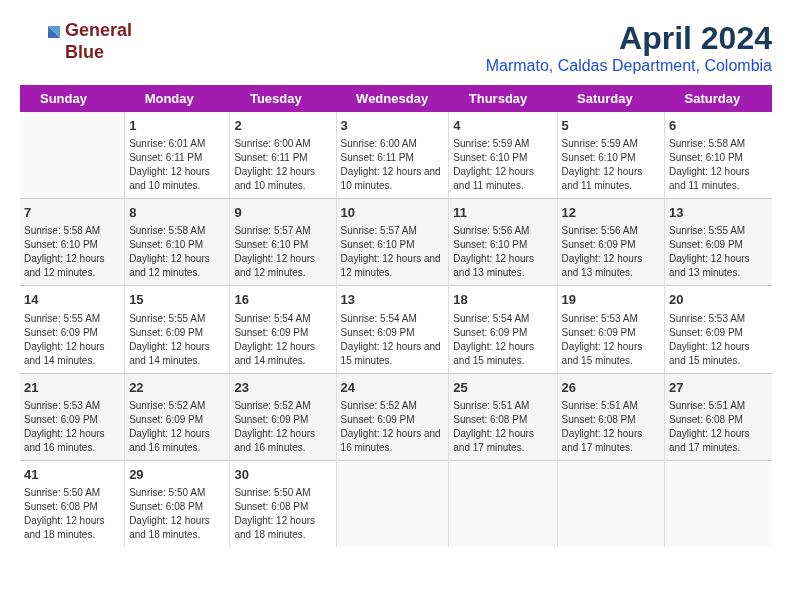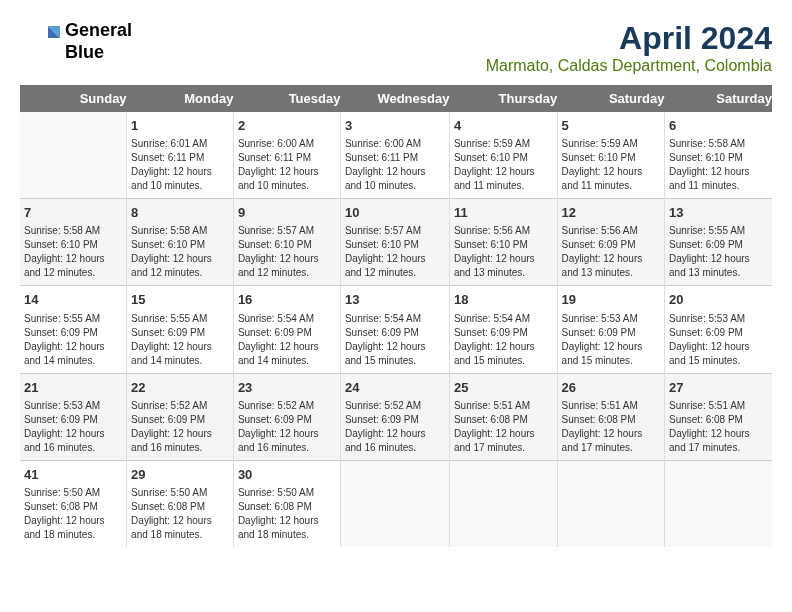--- a/index.html
+++ b/index.html
@@ -16,51 +16,51 @@
       align-items: flex-start;
       margin-bottom: 10px;
     }
     .logo {
       display: flex;
       align-items: center;
     }
     .logo-text {
       font-size: 18px;
       font-weight: bold;
-      color: #000000;
+      color: #7f1d1d;
       line-height: 1.2;
     }
     .logo-icon {
       width: 40px;
       height: 40px;
       margin-right: 5px;
     }
     .title-section {
       text-align: right;
       margin-left: 48px;
     }
     .month-title {
       font-size: 32px;
       color: #1a3a5c;
       font-weight: bold;
     }
     .location-title {
       font-size: 16px;
-      color: #4d7c0f;
+      color: #1d4ed8;
     }
     table {
       width: 100%;
       border-collapse: collapse;
       font-size: 11px;
     }
     thead tr th {
-      background-color: #737373;
+      background-color: #a21caf;
       color: #fff;
-      padding: 6px 0;
-      text-align: right;
+      padding: 6px 20px;
+      text-align: left;
       font-size: 13px;
       font-weight: bold;
     }
     tbody tr {
       border-bottom: 1px solid #ccc;
     }
     tbody tr:last-child {
       border-bottom: none;
     }
     td {

